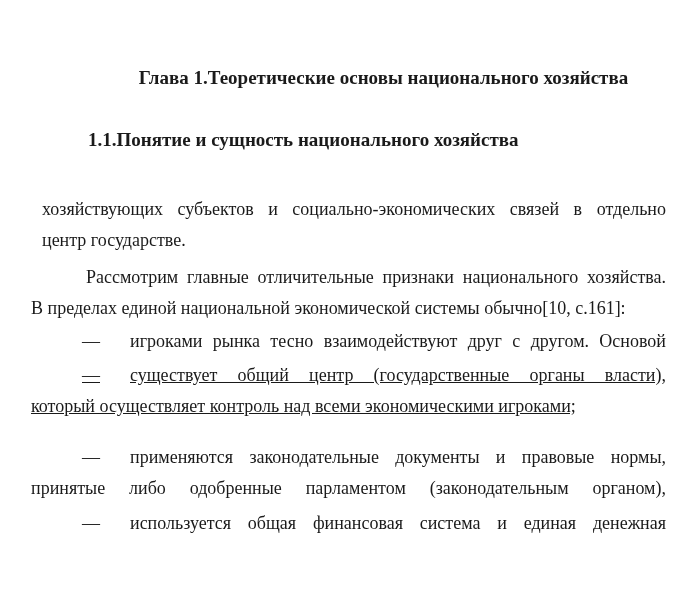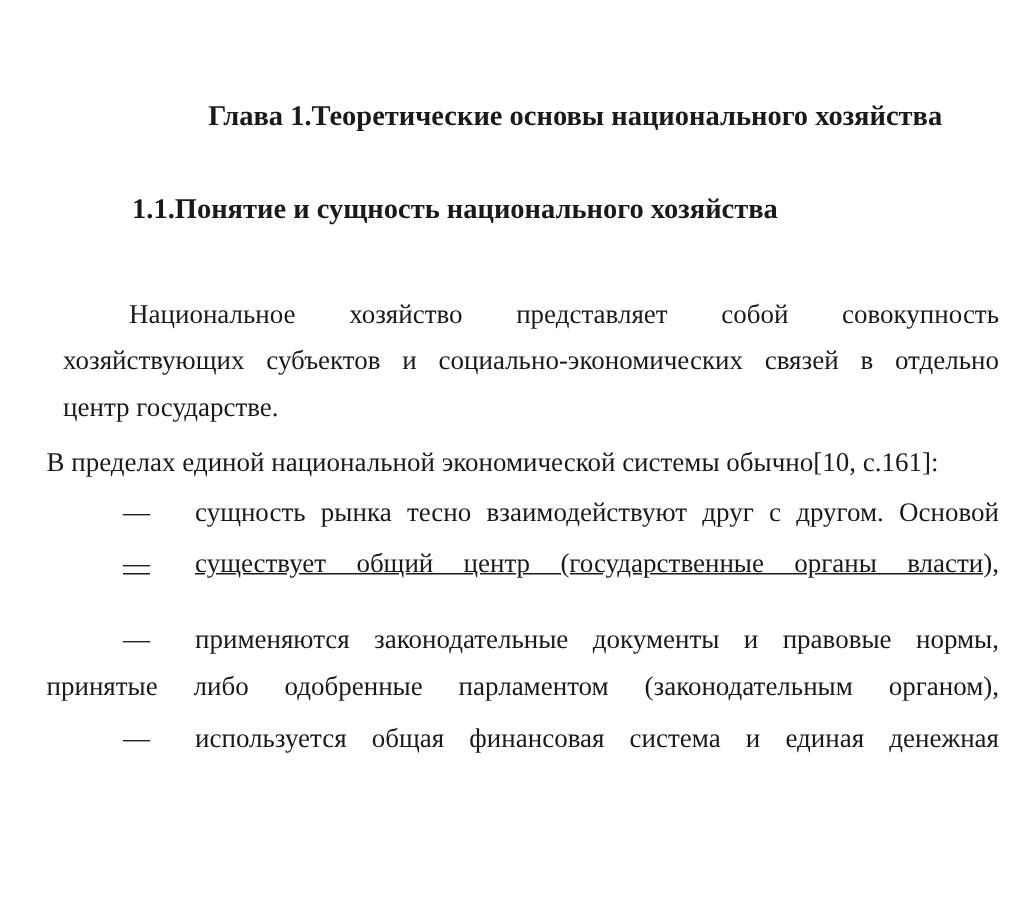--- a/index.html
+++ b/index.html
@@ -62,35 +62,36 @@
 
 <div class="doc">
 
   <h1 class="chapter-title">Глава 1.Теоретические основы национального хозяйства</h1>
 
   <h2 class="section-heading">1.1.Понятие и сущность национального хозяйства</h2>
 
   <div class="body-text">
 
     <div class="para para-p1">
-      <div class="ln ind55">Национальное хозяйство представляет собой совокупность</div>
       <div class="ln ind11">хозяйствующих субъектов и социально-экономических связей в отдельно</div>
       <div class="ln ind11 last">центр государстве.</div>
     </div>
 
     <div class="para para-p2">
+      <div class="ln ind55">Рассмотрим главные отличительные признаки национального хозяйства.</div>
       <div class="ln last">В пределах единой национальной экономической системы обычно[10, с.161]:</div>
     </div>
 
     <div class="para para-b1">
-      <div class="ln ind51"><span class="dash">—</span><span>сущность рынка тесно взаимодействуют друг с другом. Основой</span></div>
+      <div class="ln ind51"><span class="dash">—</span><span>игроками рынка тесно взаимодействуют друг с другом. Основой</span></div>
     </div>
 
     <div class="para para-b2">
       <div class="ln ind51"><span class="dash">—</span><span>существует общий центр (государственные органы власти),</span></div>
+      <div class="ln last">который осуществляет контроль над всеми экономическими игроками;</div>
     </div>
 
     <div class="para para-b3">
       <div class="ln ind51"><span class="dash">—</span><span>применяются законодательные документы и&nbsp;правовые нормы,</span></div>
       <div class="ln">принятые либо одобренные парламентом (законодательным органом),</div>
     </div>
 
     <div class="para para-b4">
       <div class="ln ind51"><span class="dash">—</span><span>используется общая финансовая система и&nbsp;единая денежная</span></div>
     </div>

